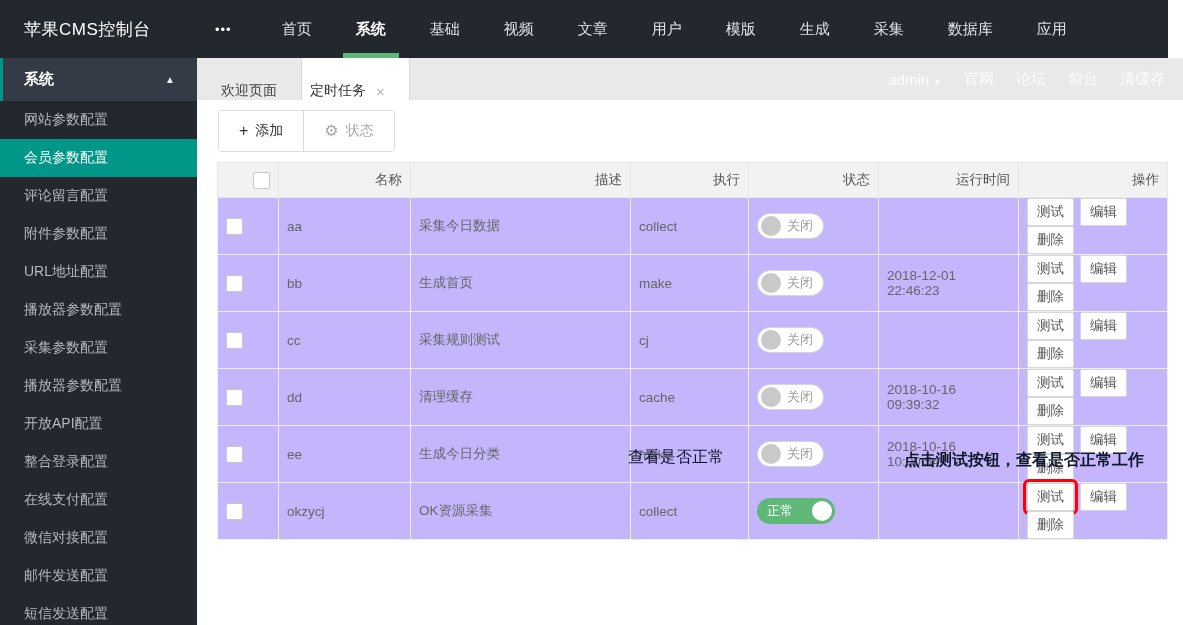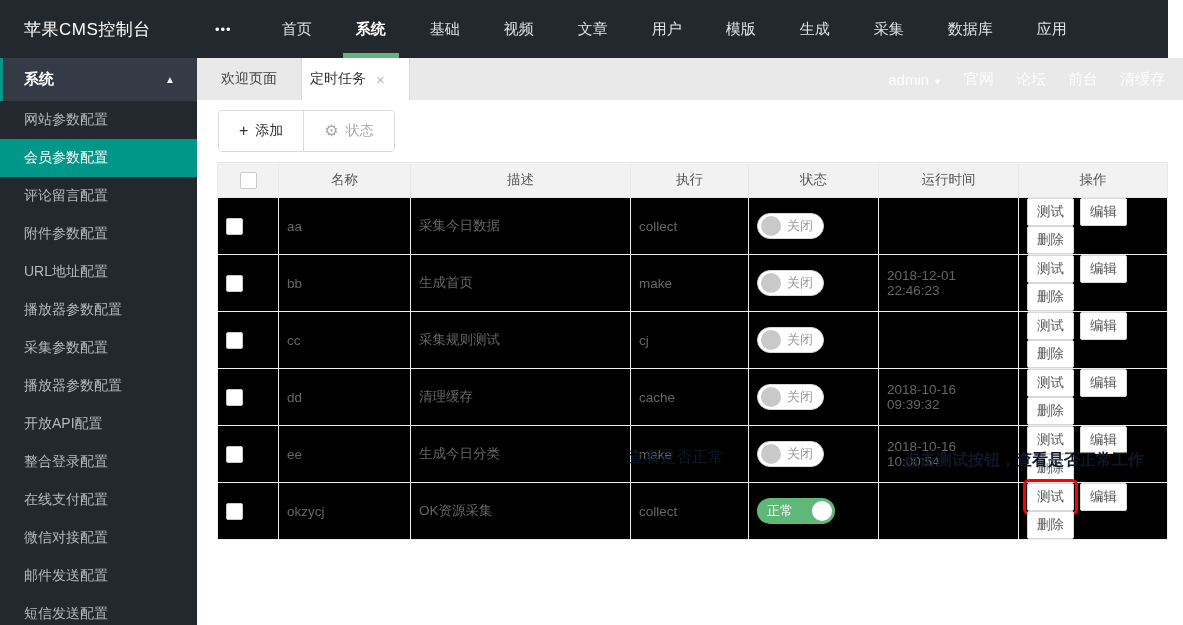--- a/index.html
+++ b/index.html
@@ -29,21 +29,21 @@
     cursor:pointer; }
   .side-caret { font-size:10px; color:#f2f2f2; }
   .side-item { height:38px; display:flex; align-items:center; padding-left:24px;
     color:#b3bac1; font-size:14px; cursor:pointer; white-space:nowrap; }
   .side-item.selected { background:#009688; color:#ffffff; }
 
   
   .main { position:absolute; left:197px; top:58px; width:986px; height:567px; }
   .tabbar { position:relative; height:42px; background:#E9E9E9;
     display:flex; align-items:stretch; }
-  .tab { display:flex; align-items:center; padding:0 24px; font-size:14px;
+  .tab { display:flex; align-items:flex-end; padding:0 24px; font-size:14px;
     color:#444; background:#E9E9E9; border-right:1px solid #d9d9d9;
     cursor:pointer; white-space:nowrap; }
   .tab.active { background:#ffffff; color:#333;padding-left:8px; }
   .tab-close { margin-left:10px; color:#b5b5b5; font-size:15px; cursor:pointer; }
   .userbar { position:absolute; right:18px; top:0; height:42px; display:flex;
     align-items:center; gap:22px; font-size:15px; color:#fdfdfd; }
   .userbar .ub { cursor:pointer; white-space:nowrap; }
   .ub-caret { font-size:9px; margin-left:4px; }
 
   .content { position:relative; background:#ffffff; height:525px;
@@ -55,24 +55,24 @@
   .tb-btn { display:flex; align-items:center; gap:7px; padding:0 20px;
     height:40px; font-size:14px; background:#fff; border:none; cursor:pointer; }
   .tb-btn + .tb-btn { border-left:1px solid #dbdbdb; }
   .tb-btn.dark { color:#333; }
   .tb-btn.muted { color:#a9a9a9; }
   .tb-icon { font-size:16px; line-height:1; }
 
   
   table.grid { border-collapse:collapse; width:950px; table-layout:fixed;
     border:1px solid #e8e8e8; font-size:13.5px; color:#666; }
-  table.grid th { background:#F2F2F2; font-weight:normal; text-align:center;
+  table.grid th { background:#F2F2F2; font-weight:normal; text-align:right;
     color:#555; height:30px; padding:8px 8px; border:1px solid #e8e8e8; }
   table.grid td { height:43px; padding:0 8px; border:1px solid #eeeeee;
-    background:#000000; }
+    background:#c4b5fd; }
   th.c-check, td.c-check { text-align:left; padding-left:13px; }
   .checkbox { width:17px; height:17px; border:1px solid #c9c9c9; border-radius:2px;
     background:#fff; cursor:pointer; display:inline-block; vertical-align:middle; }
 
   
   .switch { display:inline-flex; align-items:center; height:26px;
     border-radius:14px; cursor:pointer;text-align:right; }
   .knob { width:20px; height:20px; border-radius:50%; }
   .sw-label { font-size:13px; }
   .switch.off { border:1px solid #d6d6d6; background:#fff; padding:0 10px 0 3px; }

